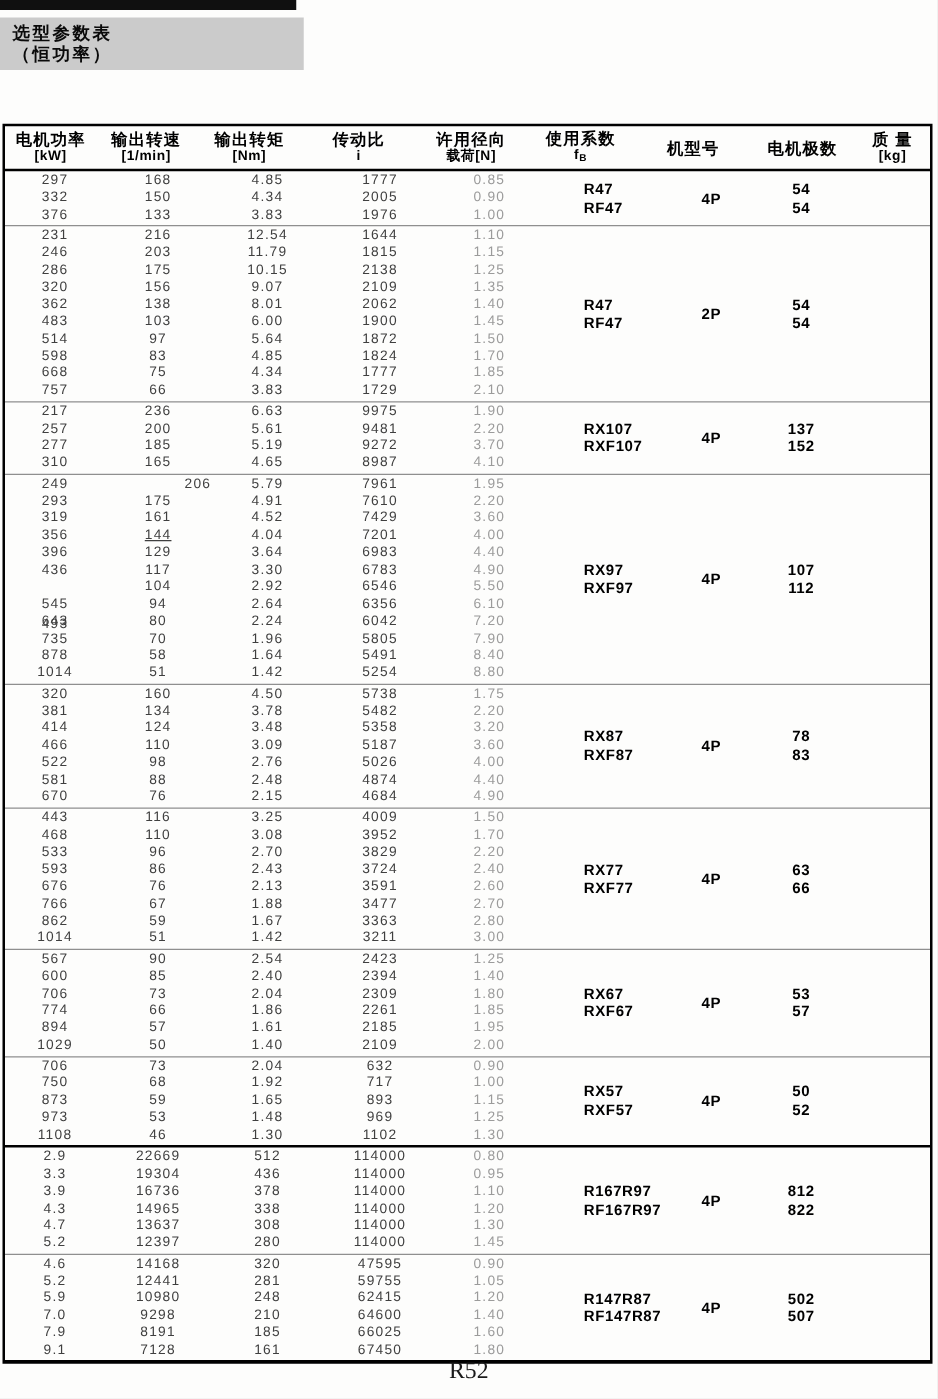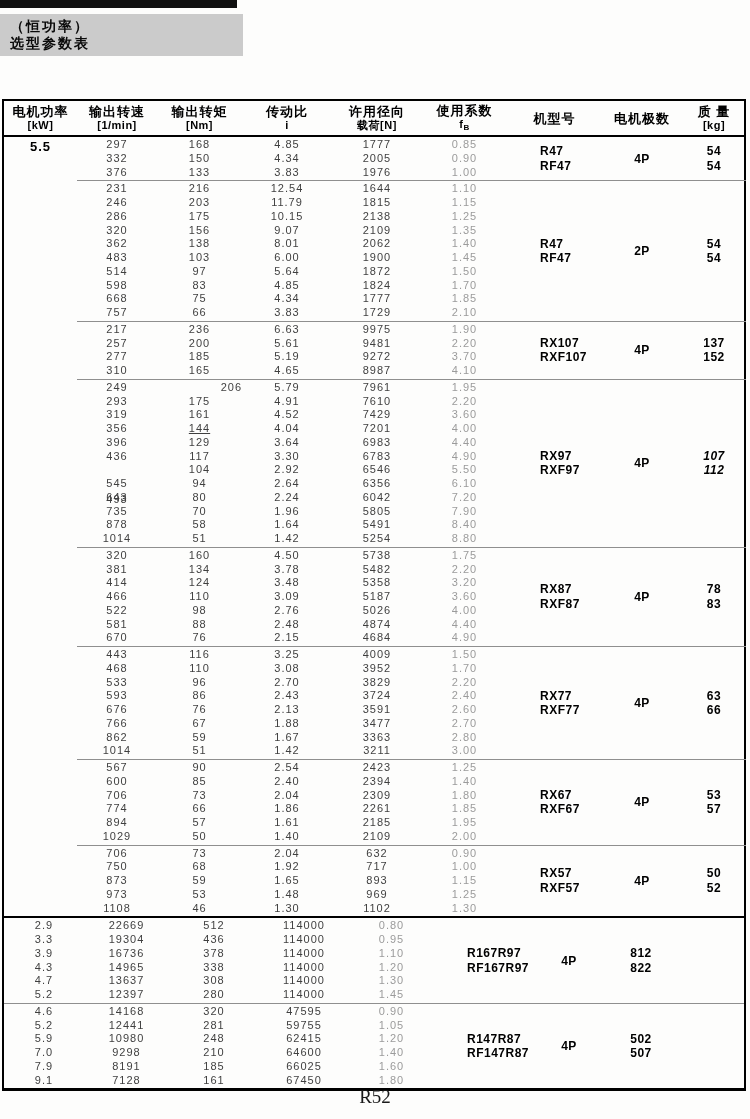--- a/index.html
+++ b/index.html
@@ -48,22 +48,22 @@
     color:#000; letter-spacing:0.5px; }
   .footer { position:absolute; left:0; top:1086px; width:750px; text-align:center;
     font-family:"Liberation Serif", serif; font-size:19px; color:#1a1a1a; }
 </style>
 </head>
 <body>
 
 <div class="page">
   <div class="top-bar"></div>
   <div class="title-box">
+    <div>选型参数表</div>
     <div>（恒功率）</div>
-    <div>选型参数表</div>
   </div>
 
   <div class="dtable">
     <div class="thead" id="thead">
         <div class="hcell">
           <span class="h-main">电机功率</span>
           <span class="h-sub"><span>[kW]</span></span>
         </div>
         <div class="hcell">
           <span class="h-main">输出转速</span>
@@ -91,23 +91,20 @@
         <div class="hcell">
           <span class="h-main">电机极数</span>
         </div>
         <div class="hcell">
           <span class="h-main">质 量</span>
           <span class="h-sub"><span>[kg]</span></span>
         </div>
       </div>
     <div id="tbody">
         <div class="block">
-          <div class="power-col">
-            <span class="power-label">5.5</span>
-          </div>
           <div class="groups">
             <div class="group">
               <div class="ncell" style="grid-area: 1 / 1;">297</div>
               <div class="ncell" style="grid-area: 1 / 2;">168</div>
               <div class="ncell" style="grid-area: 1 / 3;">4.85</div>
               <div class="ncell" style="grid-area: 1 / 4;">1777</div>
               <div class="ncell fb" style="grid-area: 1 / 5;">0.85</div>
               <div class="ncell" style="grid-area: 2 / 1;">332</div>
               <div class="ncell" style="grid-area: 2 / 2;">150</div>
               <div class="ncell" style="grid-area: 2 / 3;">4.34</div>
@@ -279,21 +276,21 @@
               <div class="ncell" style="grid-area: 12 / 1;">1014</div>
               <div class="ncell" style="grid-area: 12 / 2;">51</div>
               <div class="ncell" style="grid-area: 12 / 3;">1.42</div>
               <div class="ncell" style="grid-area: 12 / 4;">5254</div>
               <div class="ncell fb" style="grid-area: 12 / 5;">8.80</div>
               <div class="model-cell" style="grid-row: 1 / span 12;">
                 <span class="model-line">RX97</span>
                 <span class="model-line">RXF97</span>
               </div>
               <div class="poles-cell" style="grid-row: 1 / span 12;">4P</div>
-              <div class="weight-cell" style="grid-row: 1 / span 12; font-style: italic;">
+              <div class="weight-cell" style="grid-row: 1 / span 12;">
                 <span class="weight-line">107</span>
                 <span class="weight-line">112</span>
               </div>
             </div>
             <div class="group sep">
               <div class="ncell" style="grid-area: 1 / 1;">320</div>
               <div class="ncell" style="grid-area: 1 / 2;">160</div>
               <div class="ncell" style="grid-area: 1 / 3;">4.50</div>
               <div class="ncell" style="grid-area: 1 / 4;">5738</div>
               <div class="ncell fb" style="grid-area: 1 / 5;">1.75</div>

